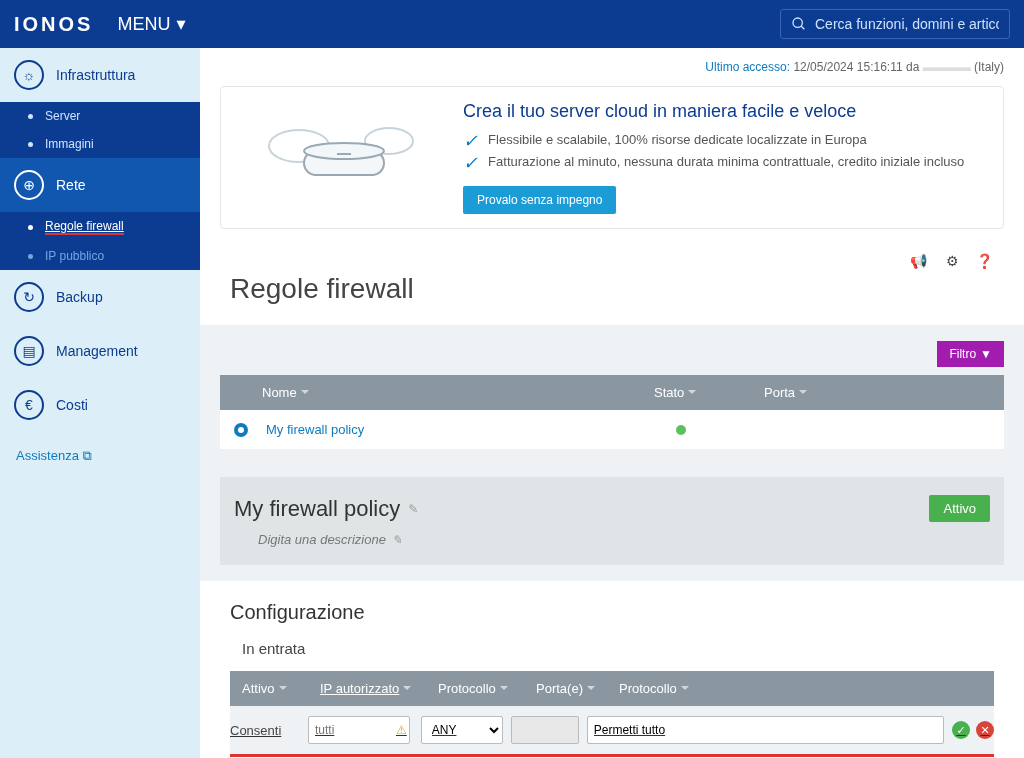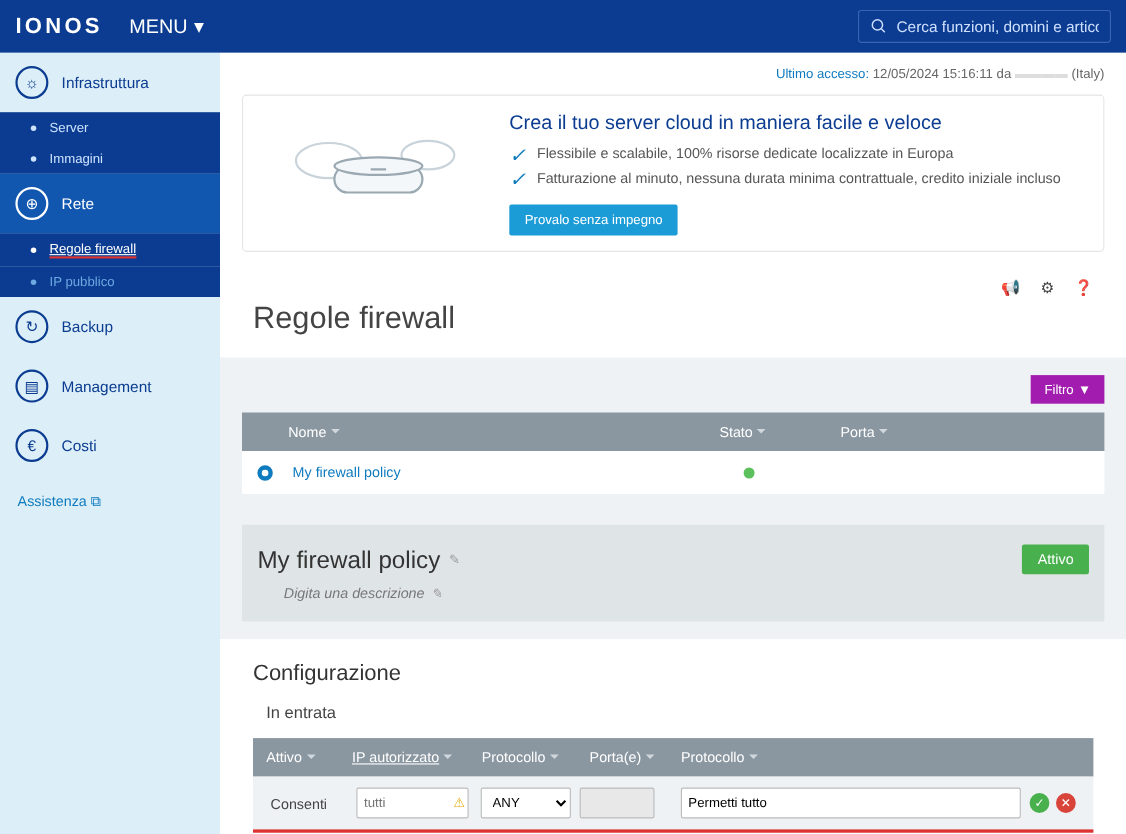--- a/index.html
+++ b/index.html
@@ -62,27 +62,27 @@
   .config { margin: 20px 30px; }
   .config h3 { font-size: 20px; font-weight: 300; margin-bottom: 16px; }
   .config h4 { font-size: 15px; font-weight: 400; color: #444; margin-bottom: 14px; margin-left: 12px; }
 
   .rules-head { background: #8a97a1; color: #fff; display: flex; padding: 10px 12px; font-size: 13px; gap: 8px; }
   .c-az { width: 70px; }
   .c-ip { width: 110px; text-decoration: underline; }
   .c-pr { width: 90px; }
   .c-po { width: 75px; }
   .c-de { flex: 1; }
-  .rules-row { background: #eef2f4; display: flex; align-items: center; padding: 10px 16px; gap: 8px; border-bottom: 3px solid #d33; }
+  .rules-row { background: #eef2f4; display: flex; align-items: center; padding: 10px 0; gap: 8px; border-bottom: 3px solid #d33; text-decoration: underline; }
   .rules-row .txt { font-size: 13px; color: #444; }
   .inp { height: 28px; border: 1px solid #bbb; border-radius: 2px; padding: 0 6px; font-size: 12px; background: #fff; }
   .inp.ip { width: 102px; }
   .inp.sel { width: 82px; }
   .inp.port { width: 68px; background: #e8e8e8; }
-  .inp.desc { flex: 1; margin-left: 16px; }
+  .inp.desc { flex: 1; }
   .warn-ic { color: #e6a700; margin-left: -22px; margin-right: 6px; font-size: 12px; }
   .row-actions { display: flex; gap: 6px; }
   .ok-ic, .no-ic { width: 18px; height: 18px; border-radius: 50%; display: inline-flex; align-items: center; justify-content: center; color: #fff; font-size: 11px; cursor: pointer; }
   .ok-ic { background: #49b04e; }
   .no-ic { background: #d9443a; }
   .pencil { font-size: 12px; color: #999; }
 </style>
 </head>
 <body>
 

